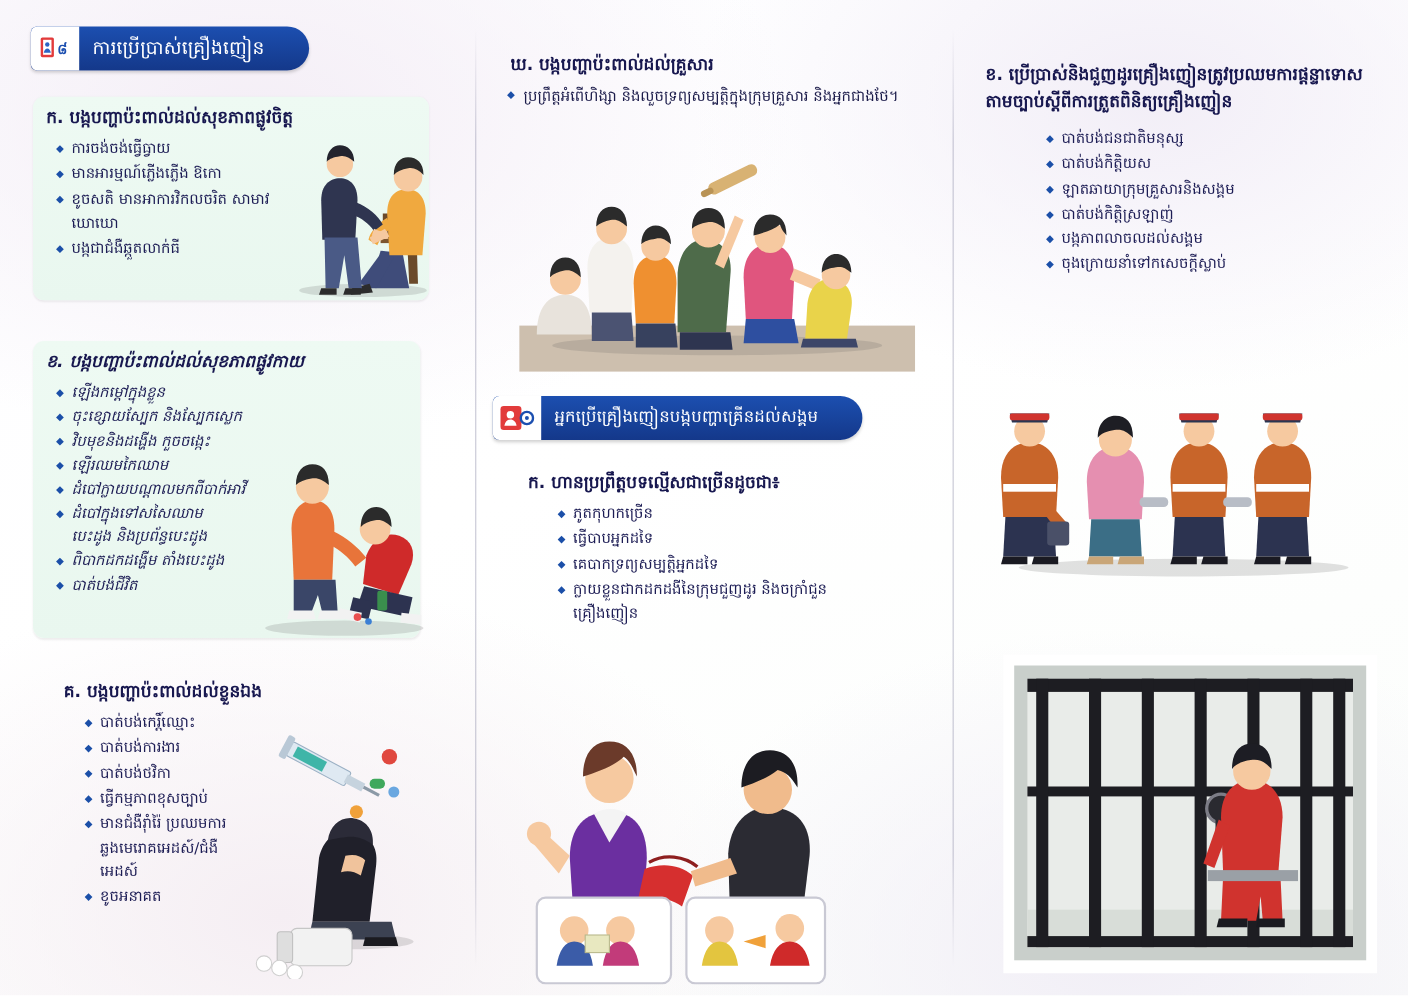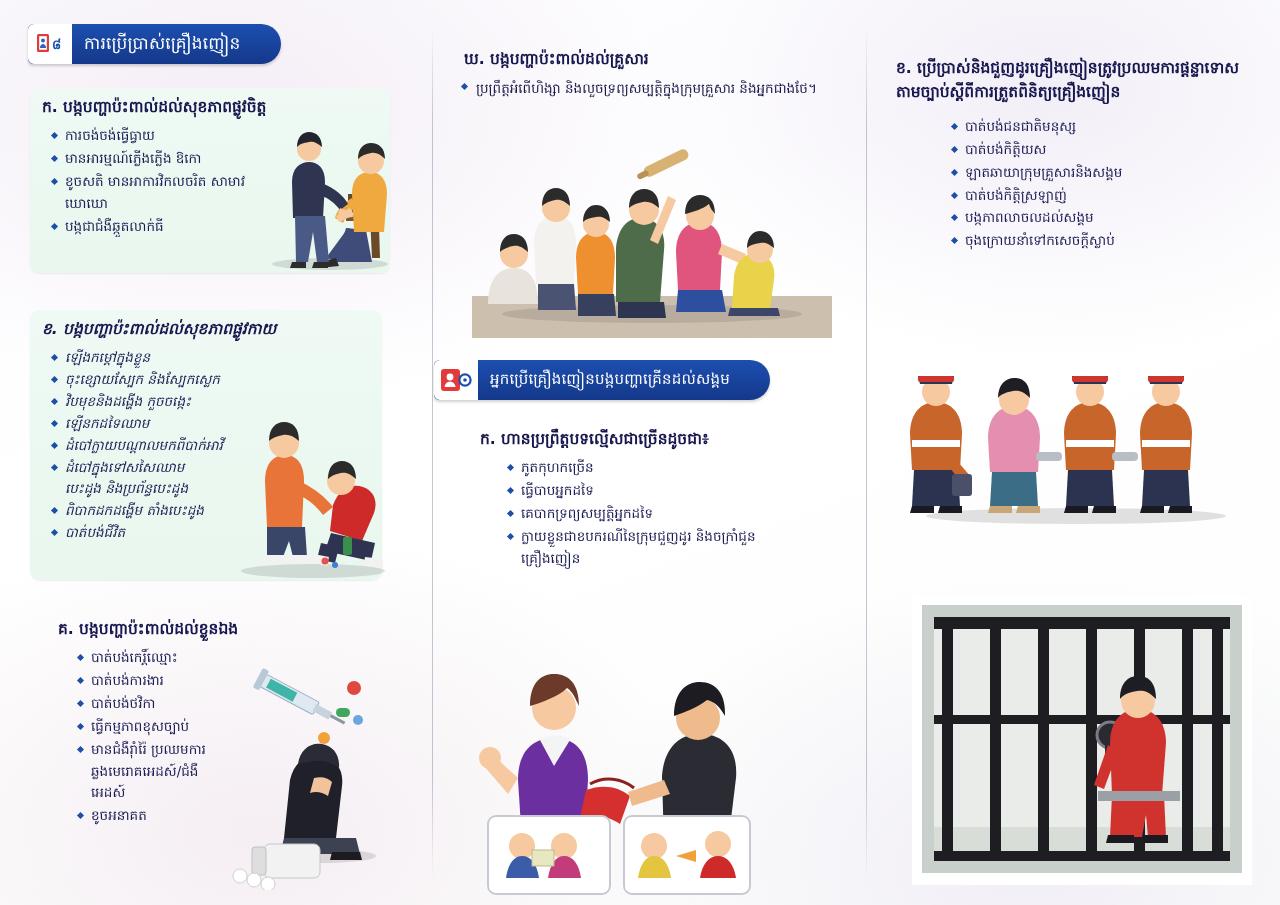--- a/index.html
+++ b/index.html
@@ -191,21 +191,21 @@
         <path d="M100 96 c4 2 8 3 12 2 l1 7 c-6 1 -11 0 -15 -3z" fill="#f6c9a0"></path>
       </svg>
     </div>
 
     <div class="card" style="left:30px;top:310px;width:352px;height:270px;font-style:italic;">
       <div class="card-title">ខ. បង្កបញ្ហាប៉ះពាល់ដល់សុខភាពផ្លូវកាយ</div>
       <ul class="bullets tight">
         <li>ឡើងកម្តៅក្នុងខ្លួន</li>
         <li>ចុះខ្សោយស្បែក និងស្បែកស្លេក</li>
         <li>វិបមុខនិងដង្ហើង កួចចង្កេះ</li>
-        <li>ឡើនកដទៃឈាម</li>
+        <li>ឡើរឈមកៃឈាម</li>
         <li>ដំបៅក្លាយបណ្ដាលមកពីបាក់អាវី</li>
         <li style="padding-right:150px;">ដំបៅក្នុងទៅសសៃឈាម បេះដូង និងប្រព័ន្ធបេះដូង</li>
         <li>ពិបាកដកដង្ហើម តាំងបេះដូង</li>
         <li>បាត់បង់ជីវិត</li>
       </ul>
     </div>
 
     <div class="illus" style="left:225px;top:385px;">
       <svg width="175" height="200" viewBox="0 0 175 200">
         <ellipse class="shadow-ellipse" cx="88" cy="186" rx="72" ry="7"></ellipse>
@@ -321,40 +321,40 @@
         <path d="M206 162 l44 0 4 22 -50 0z" fill="#2e4fa0"></path>
         <path d="M250 116 l24 10 -4 10 -24 -10z" fill="#f6c9a0"></path>
 
         <path d="M262 148 c2 -16 12 -24 24 -22 c12 2 18 12 16 26 l-4 28 -38 0z" fill="#e9d34a"></path>
         <circle cx="288" cy="122" r="13" fill="#f6c9a0"></circle>
         <path d="M275 120 c0 -11 6 -17 13 -17 c8 0 14 6 14 17 c-6 -5 -9 -6 -14 -5 c-6 1 -10 2 -13 5z" fill="#2b2b2b"></path>
         <path d="M258 180 l48 0 2 8 -52 0z" fill="#3d4668"></path>
       </svg>
     </div>
 
-    <div class="banner" style="left:2px;top:360px;">
+    <div class="banner" style="left:16px;top:360px;">
       <div class="icon-box">
         <svg width="32" height="26" viewBox="0 0 32 26">
           <rect x="1" y="2" width="19" height="22" rx="3" fill="#e23b3b"></rect>
           <circle cx="10" cy="10" r="3.4" fill="#ffffff"></circle>
           <path d="M4.5 20c.6-3.4 2.6-5.6 5.5-5.6S15 16.6 15.6 20z" fill="#ffffff"></path>
           <circle cx="25" cy="13" r="5.6" fill="none" stroke="#1c4fb0" stroke-width="2.2"></circle>
           <circle cx="25" cy="13" r="1.8" fill="#1c4fb0"></circle>
         </svg>
       </div>
       <div class="btitle" style="font-size:15px;">អ្នកប្រើគ្រឿងញៀនបង្កបញ្ហាគ្រើនដល់សង្គម</div>
     </div>
 
     <div class="card plain" style="left:18px;top:420px;width:400px;height:200px;">
       <div class="card-title" style="padding-left:30px;">ក. ហានប្រព្រឹត្តបទល្មើសជាច្រើនដូចជា៖</div>
       <ul class="bullets" style="padding-left:58px;">
         <li>ភូតកុហកច្រើន</li>
         <li>ធ្វើបាបអ្នកដទៃ</li>
         <li>គេបាកទ្រព្យសម្បត្តិអ្នកដទៃ</li>
-        <li style="padding-right:60px;">ក្លាយខ្លួនជាខបករណីនៃក្រុមជួញដូរ និងចក្រាំជួនគ្រឿងញៀន</li>
+        <li style="padding-right:60px;">ក្លាយខ្លួនជាកដកដងីនៃក្រុមជួញដូរ និងចក្រាំជួនគ្រឿងញៀន</li>
       </ul>
     </div>
 
     <div class="illus" style="left:34px;top:620px;">
       <svg width="350" height="275" viewBox="0 0 350 275">
 
         <path d="M52 160 c0 -28 14 -42 36 -42 c22 0 34 14 34 42 l-4 62 -62 0z" fill="#6b2fa0"></path>
         <path d="M74 120 l14 26 16 -26 c-8 -6 -22 -6 -30 0z" fill="#f4f4f4"></path>
         <circle cx="88" cy="88" r="22" fill="#f6c9a0"></circle>
         <path d="M64 86 c0 -22 10 -32 24 -32 c15 0 25 10 25 32 c-4 -8 -6 -14 -12 -18 c-8 8 -24 14 -37 18z" fill="#6b3a2a"></path>

